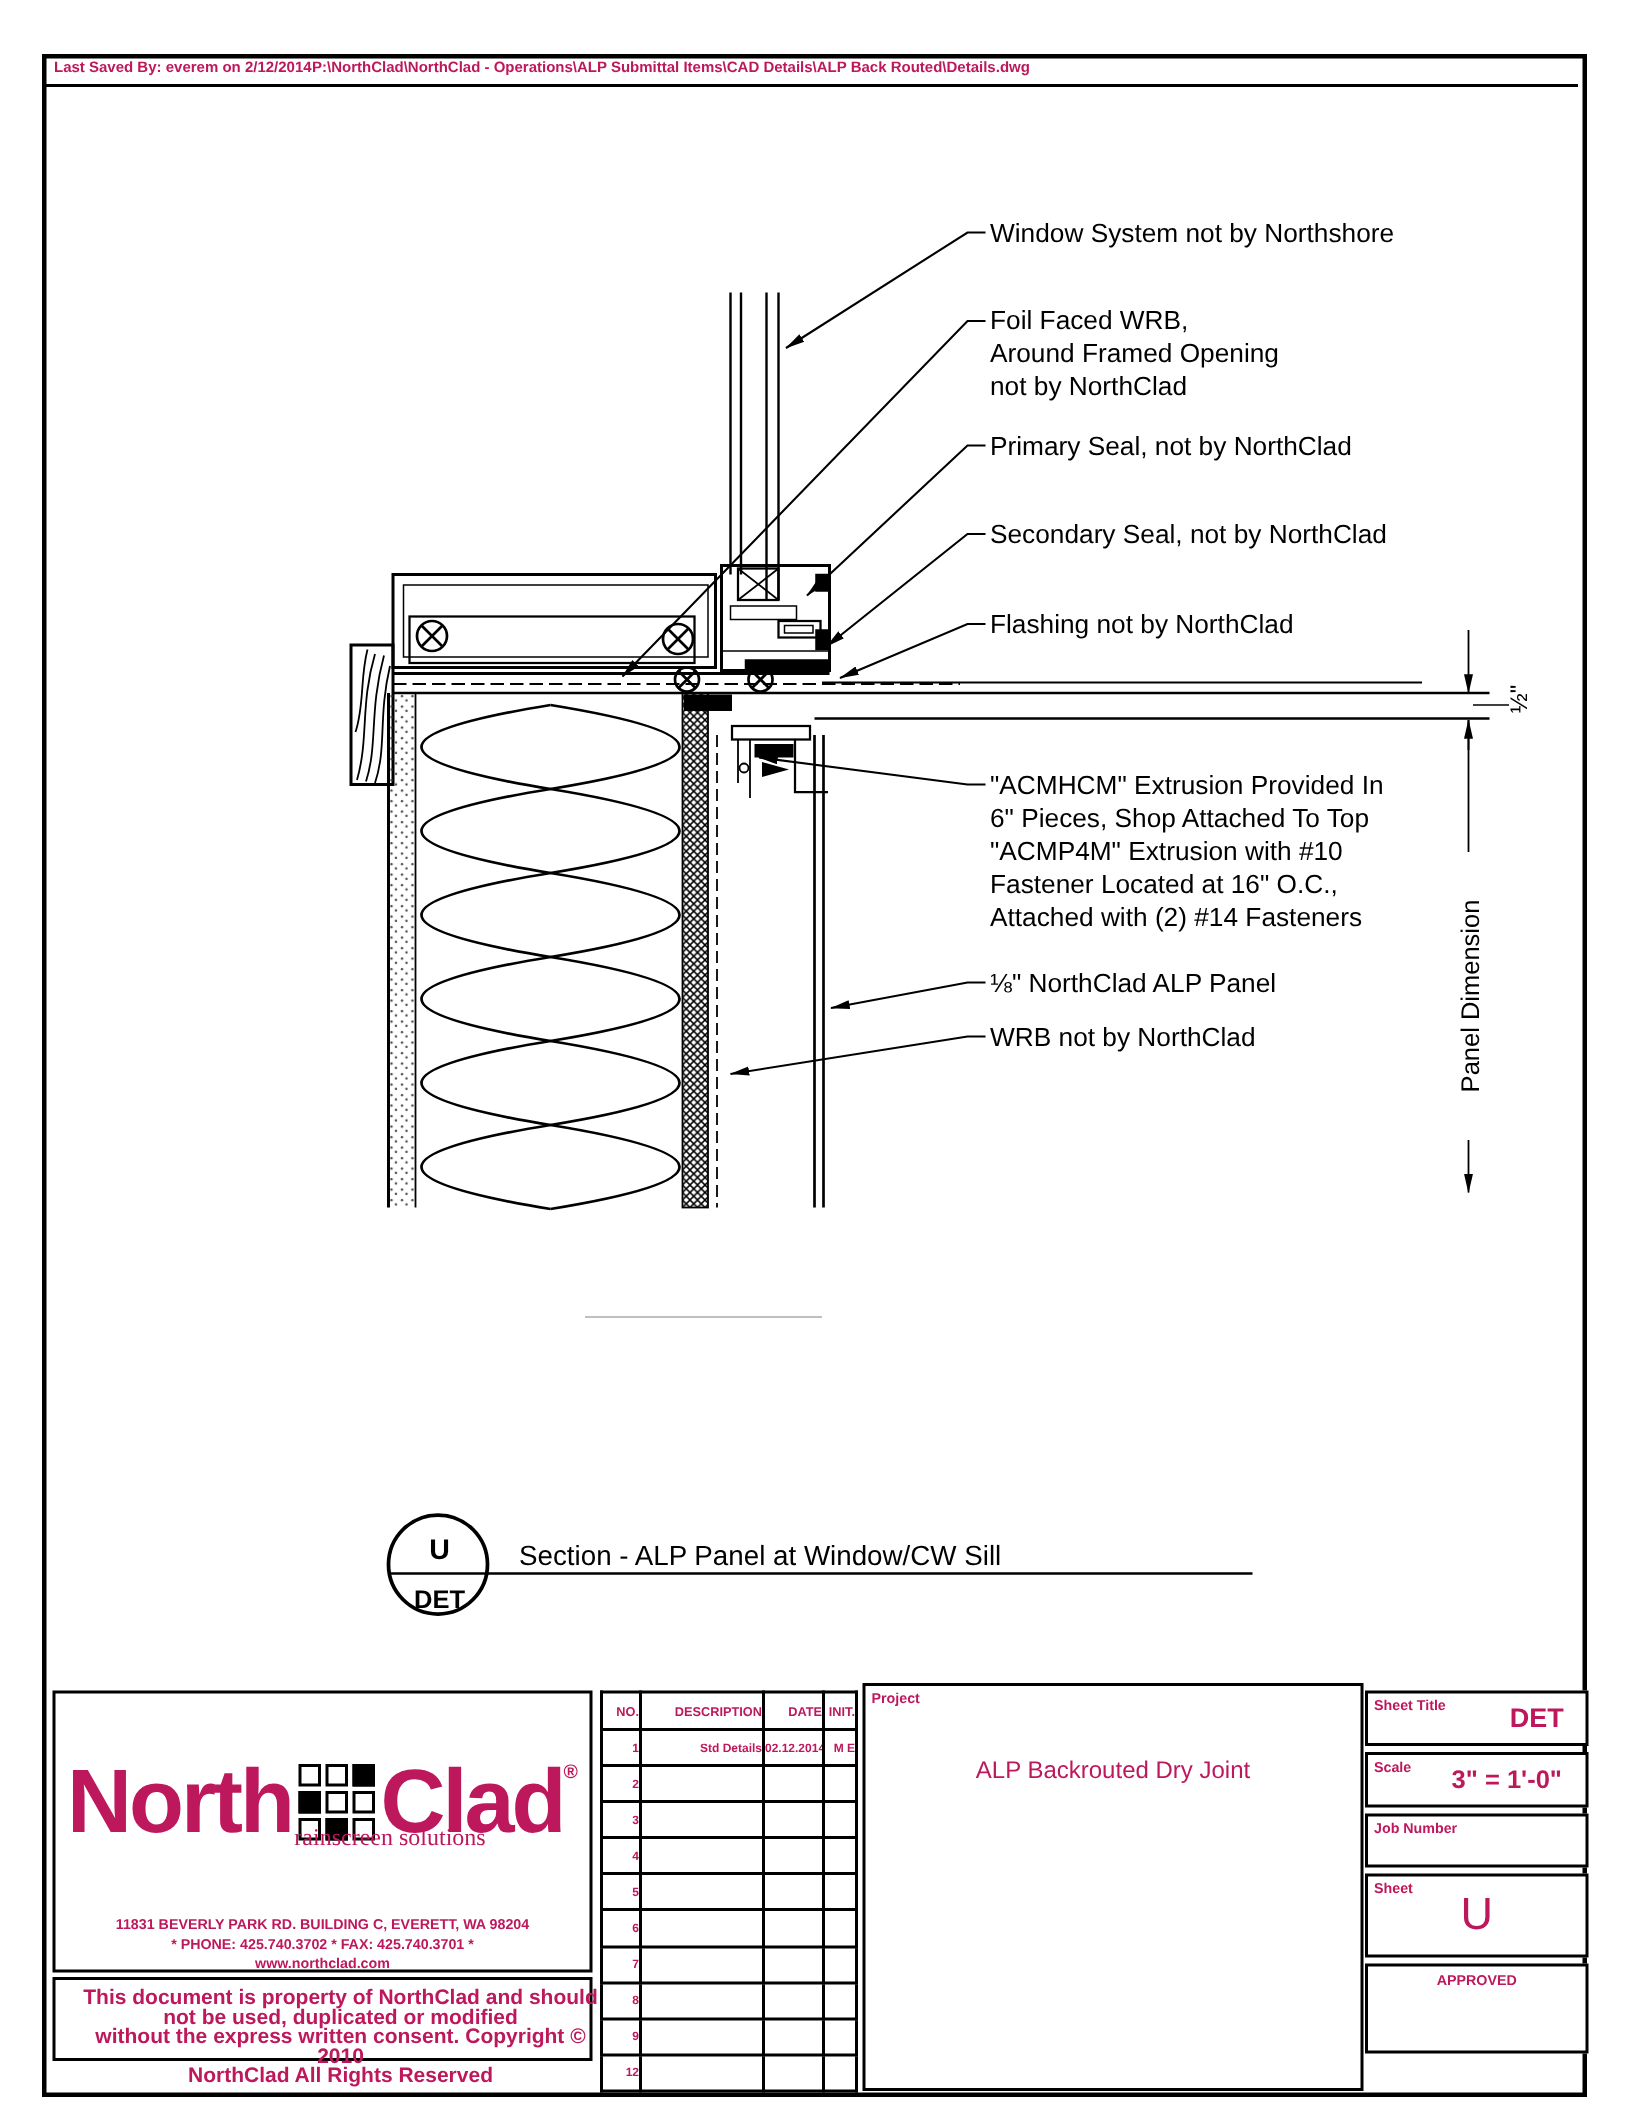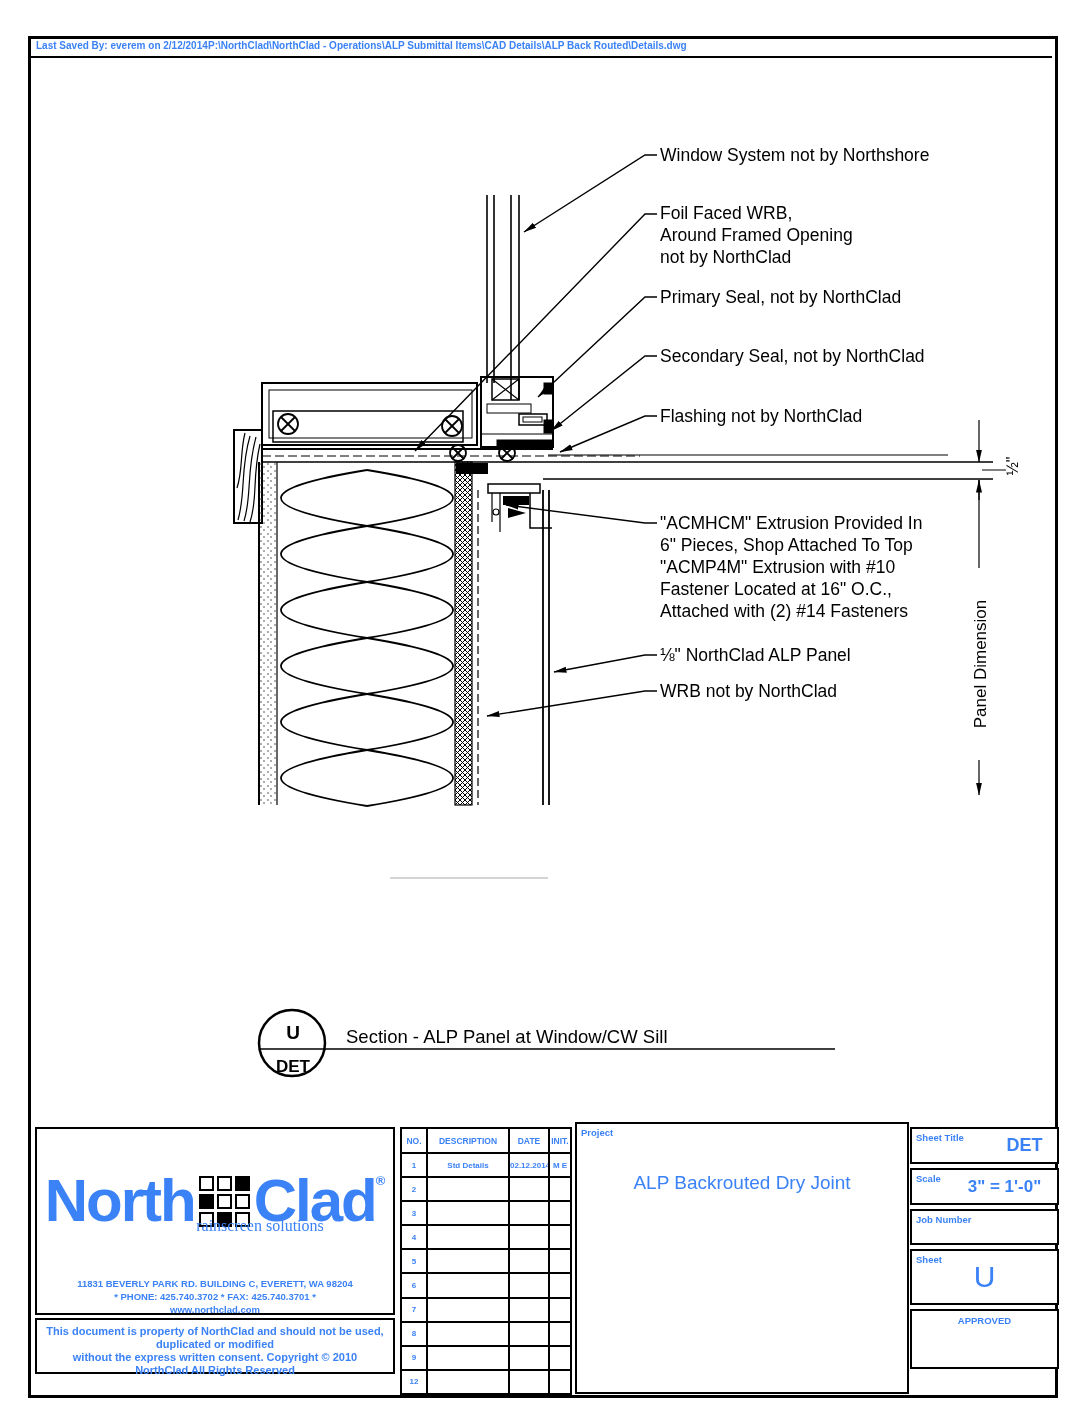--- a/index.html
+++ b/index.html
@@ -1,16 +1,16 @@
 <!DOCTYPE html>
 <html><head>
 <meta charset="utf-8">
 <style>
   html,body{margin:0;padding:0;background:#fff;}
-  .sheet{position:relative;width:1088px;height:1408px;background:#fff;color:#3b82f6;
+  .sheet{position:relative;width:1088px;height:1408px;background:#fff;color:#be185d;
          font-family:"Liberation Sans", sans-serif;overflow:hidden;}
   .abs{position:absolute;}
   .sheet-border{left:28px;top:36px;width:1024px;height:1356px;border:3px solid #000;}
   .header-strip{left:28px;top:36px;width:1024px;height:20px;border-bottom:2px solid #000;}
   .hdr-text{position:absolute;top:4px;font-size:10px;font-weight:bold;white-space:nowrap;}
   .hdr-left{left:8px;}
   .hdr-path{left:180px;}
   svg text{font-family:"Liberation Sans", sans-serif;fill:#000;}
 
   
@@ -19,30 +19,30 @@
   .logo-row{position:absolute;left:0;top:42px;width:100%;display:flex;align-items:center;justify-content:center;}
   .logo-word{font-size:60px;font-weight:bold;letter-spacing:-2px;line-height:1;}
   .logo-grid{display:grid;grid-template-columns:repeat(3,15px);grid-auto-rows:15px;gap:3px;margin:0 4px;}
   .sq{border:2.5px solid #000;box-sizing:border-box;}
   .sq.f{background:#000;}
   .logo-reg{font-size:13px;font-weight:bold;align-self:flex-start;margin-top:2px;}
   .tagline{position:absolute;left:0;top:88px;width:100%;text-align:center;padding-left:90px;box-sizing:border-box;
            font-family:"Liberation Serif", serif;font-size:16px;}
   .addr{position:absolute;left:0;top:148px;width:100%;text-align:center;font-size:9.5px;font-weight:bold;line-height:13px;}
   .copy-box{left:35px;top:1318px;width:356px;height:52px;}
-  .copy{position:absolute;left:0;top:5px;width:100%;text-align:center;font-size:11px;font-weight:bold;line-height:13px;}
+  .copy{position:absolute;left:12px;top:5px;width:100%;text-align:center;font-size:14px;font-weight:bold;line-height:13px;}
 
   .rev-table{left:400px;top:1127px;width:170px;height:268px;border-collapse:collapse;position:absolute;table-layout:fixed;}
-  .rev-table td{border:2px solid #000;font-size:8px;font-weight:bold;text-align:center;vertical-align:middle;
+  .rev-table td{border:2px solid #000;font-size:8px;font-weight:bold;text-align:right;vertical-align:middle;
                 overflow:hidden;white-space:nowrap;padding:0;}
   .rev-table .hdr td{font-size:8.5px;}
 
   .project-box{left:575px;top:1122px;width:330px;height:268px;}
   .small-label{position:absolute;left:4px;top:3px;font-size:9.5px;font-weight:bold;}
-  .project-name{position:absolute;left:0;top:48px;width:100%;text-align:center;font-size:19px;}
+  .project-name{position:absolute;left:0;top:48px;width:100%;text-align:center;font-size:16px;}
 
   .tb-right{left:910px;width:145px;}
   .b1{top:1127px;height:33px;}
   .b2{top:1168px;height:33px;}
   .b3{top:1209px;height:32px;}
   .b4{top:1249px;height:52px;}
   .b5{top:1309px;height:56px;}
   .val-center{position:absolute;left:0;top:0;width:100%;height:100%;display:flex;align-items:center;justify-content:center;}
   .v-det{font-size:18px;font-weight:bold;padding-left:40px;}
   .v-scale{font-size:17px;font-weight:bold;padding-left:20px;}

